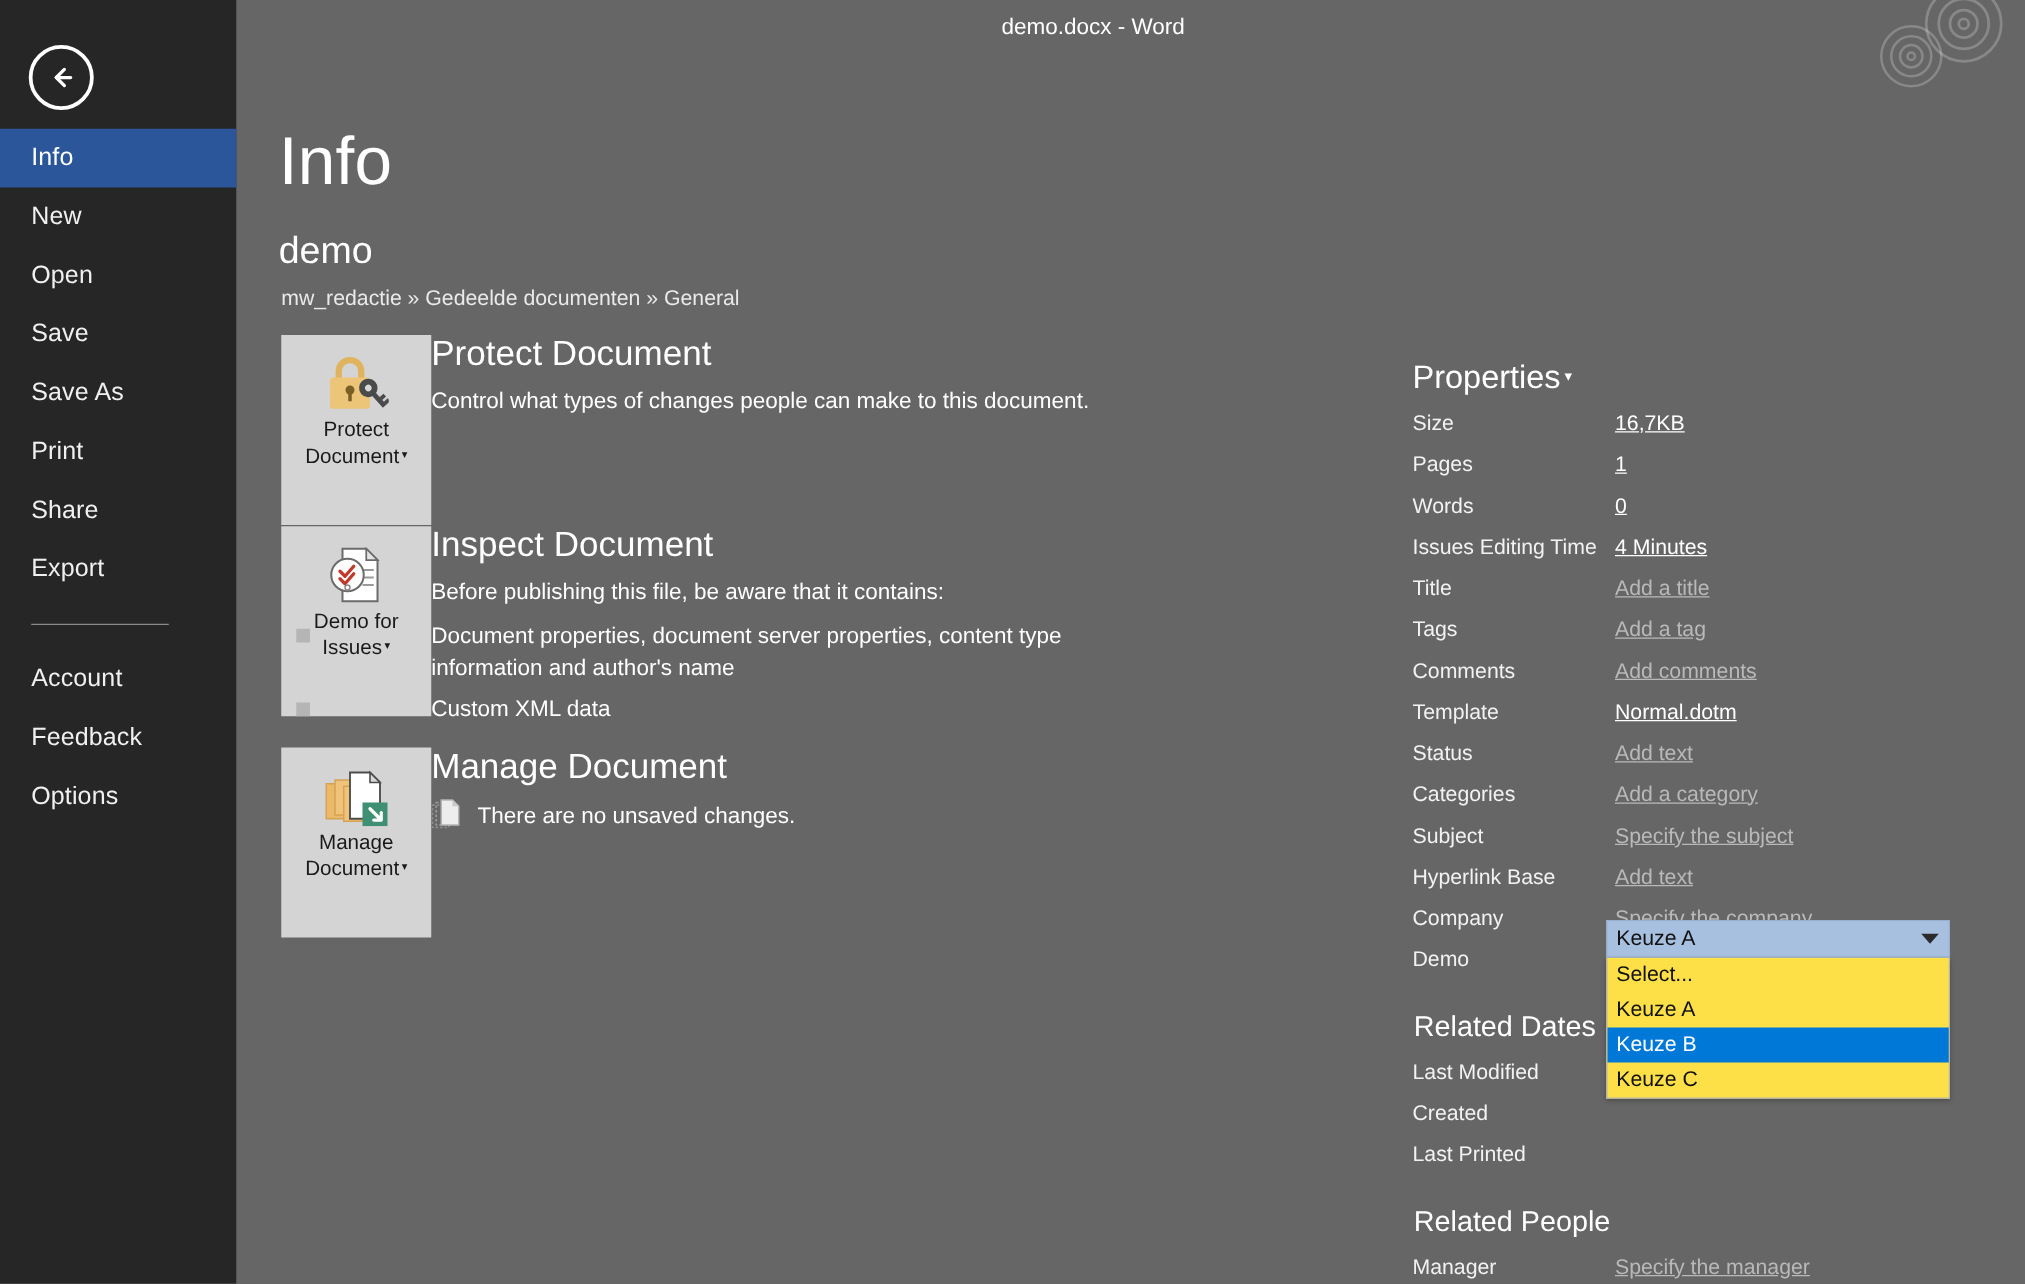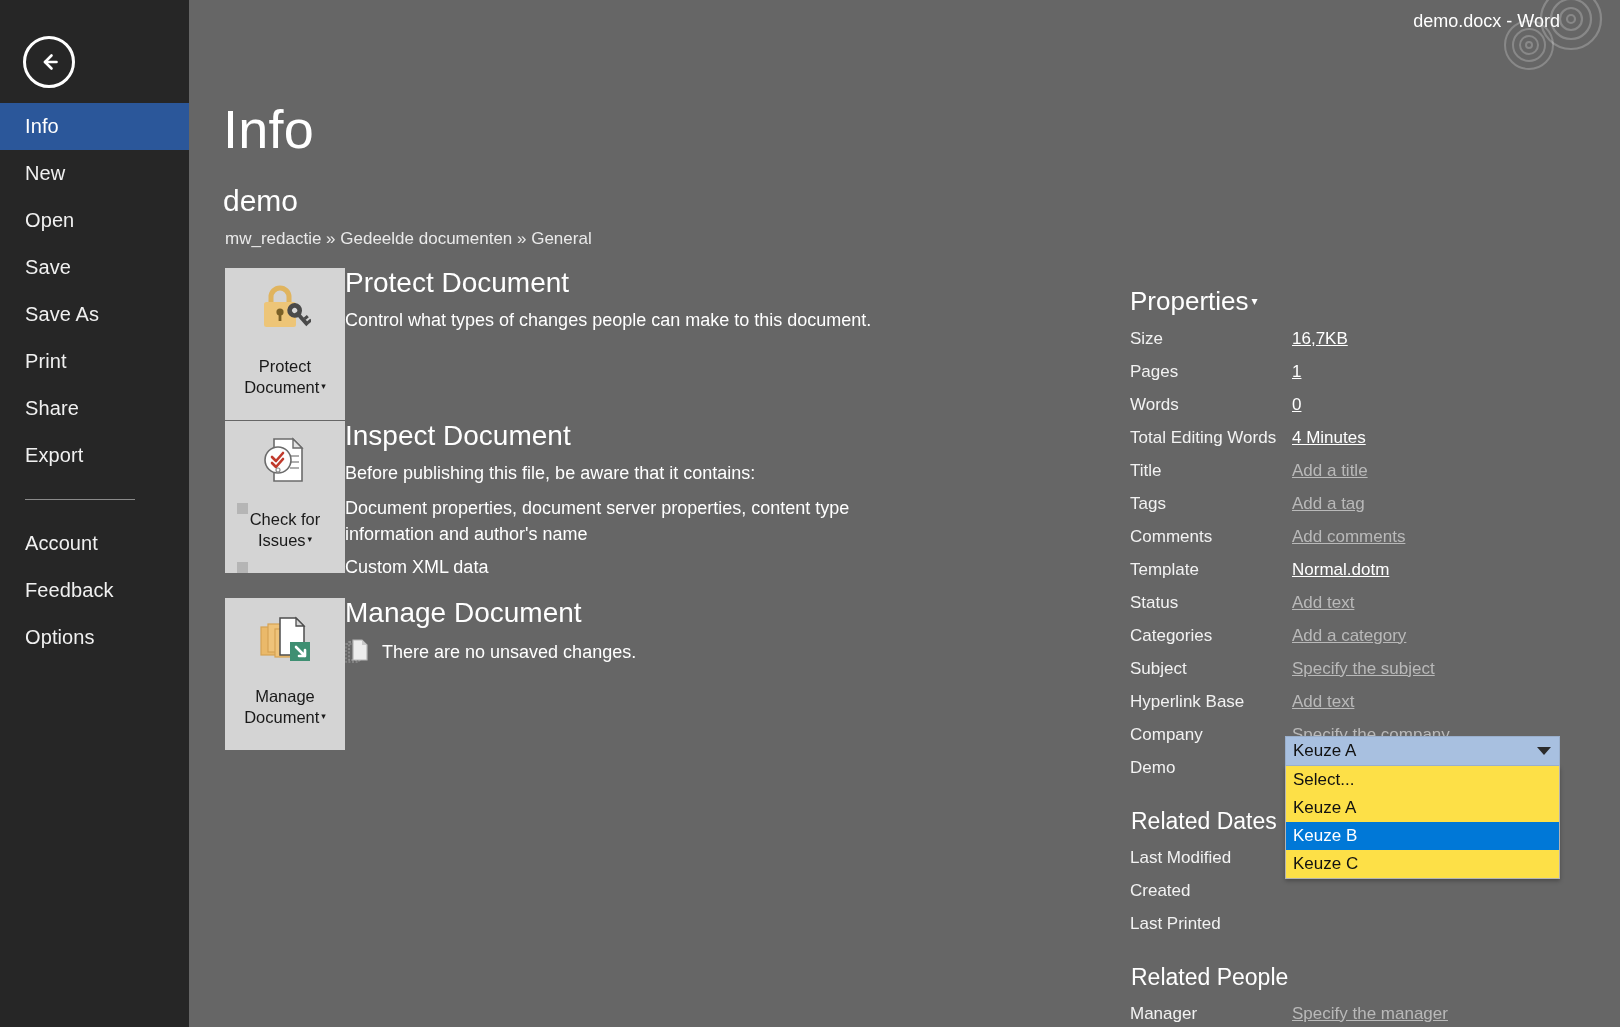--- a/index.html
+++ b/index.html
@@ -66,21 +66,21 @@
   
   #titlebar {
     position: absolute;
     left: 189px; top: 0;
     right: 0; height: 48px;
     z-index: 2;
   }
   #window-title {
     position: absolute;
     left: 0; right: 0; top: 11px;
-    text-align: right;
+    text-align: center;
     font-size: 18px;
     color: #ffffff;
     padding-right: 60px;
     box-sizing: border-box;
   }
   .deco-rings {
     position: absolute;
     opacity: .22;
   }
   #deco-a { right: 8px; top: -22px; }
@@ -126,21 +126,20 @@
     background: #d4d4d4;
     color: #1a1a1a;
     display: flex;
     flex-direction: column;
     align-items: center;
     justify-content: flex-start;
     cursor: pointer;
     float: left;
     box-sizing: border-box;
     padding-top: 12px;
-    gap: 22px;
   }
   .big-btn .icon-wrap {
     height: 54px;
     display: flex;
     align-items: center;
     justify-content: center;
   }
   .big-btn .btn-label {
     font-size: 16.5px;
     line-height: 21px;
@@ -402,21 +401,21 @@
           <line x1="30" y1="20" x2="39" y2="20" stroke="#9a9a9a" stroke-width="1.6"></line>
           <line x1="30" y1="26" x2="39" y2="26" stroke="#9a9a9a" stroke-width="1.6"></line>
           <line x1="30" y1="32" x2="39" y2="32" stroke="#9a9a9a" stroke-width="1.6"></line>
           <circle cx="18" cy="24" r="13" fill="#fdfdfd" stroke="#6b6b6b" stroke-width="1.6"></circle>
           <path d="M12 21 l4 4 l7 -8" fill="none" stroke="#c0392b" stroke-width="2.6" stroke-linecap="round" stroke-linejoin="round"></path>
           <path d="M12 27 l4 4 l7 -8" fill="none" stroke="#c0392b" stroke-width="2.6" stroke-linecap="round" stroke-linejoin="round"></path>
           <circle cx="18" cy="34" r="2" fill="none" stroke="#8a8a8a" stroke-width="1.2"></circle>
         </svg>
       </div>
       <div class="btn-label">
-        <span>Check for</span><br>
+        <span>Demo for</span><br>
         <span>Issues</span><span class="btn-caret">▾</span>
       </div>
     </div>
     <div class="block-body">
       <div class="block-title">Inspect Document</div>
       <div class="block-desc">Before publishing this file, be aware that it contains:</div>
       <ul class="bullet-list">
         <li><span class="sq"></span><span>Document properties, document server properties, content type information and author's name</span></li>
         <li><span class="sq"></span><span>Custom XML data</span></li>
       </ul>
@@ -470,21 +469,21 @@
       </div>
       <div class="prop-row">
         <div class="prop-label">Pages</div>
         <div class="prop-value">1</div>
       </div>
       <div class="prop-row">
         <div class="prop-label">Words</div>
         <div class="prop-value">0</div>
       </div>
       <div class="prop-row">
-        <div class="prop-label">Total Editing Words</div>
+        <div class="prop-label">Issues Editing Time</div>
         <div class="prop-value">4 Minutes</div>
       </div>
       <div class="prop-row">
         <div class="prop-label">Title</div>
         <div class="prop-value placeholder">Add a title</div>
       </div>
       <div class="prop-row">
         <div class="prop-label">Tags</div>
         <div class="prop-value placeholder">Add a tag</div>
       </div>

